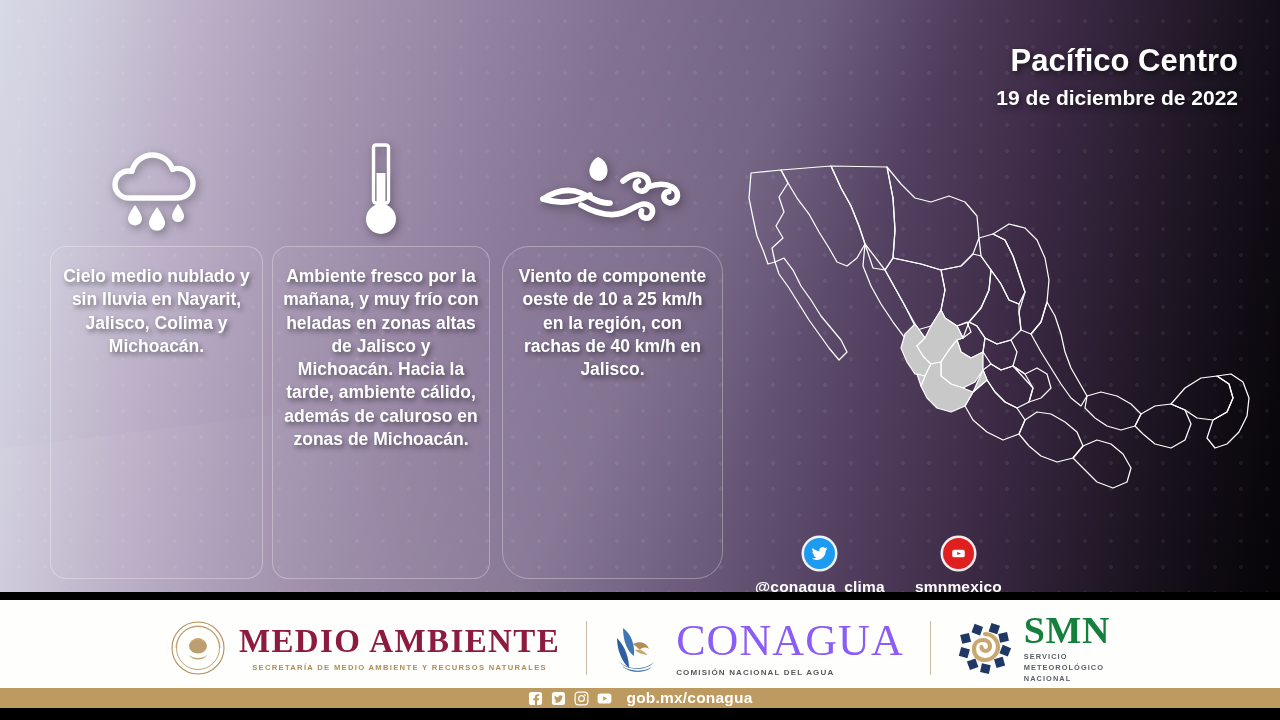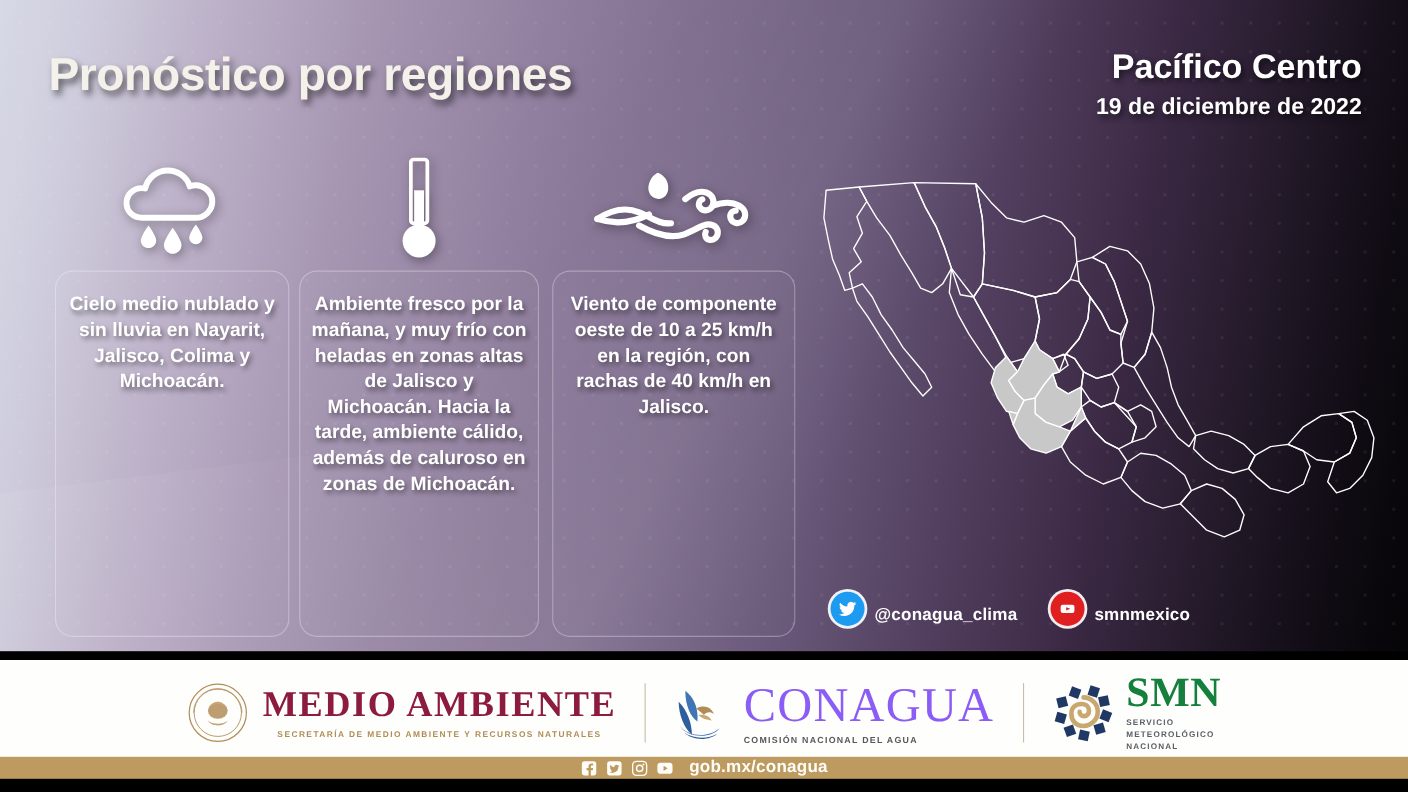--- a/index.html
+++ b/index.html
@@ -84,29 +84,29 @@
     color:#ffffff;
     font-size:17.5px;
     font-weight:bold;
     line-height:1.33;
     text-align:center;
     text-shadow:2px 3px 5px rgba(0,0,0,.45);
     background:rgba(255,255,255,.02);
   }
   .card-0 { height:333px; }
   .card-1 { height:333px; }
-  .card-2 { height:333px; }
+  .card-2 { height:333px;border-radius:27px; }
 
   
   #map { position:absolute; left:735px; top:140px; width:540px; height:390px; }
   #map svg { display:block; width:540px; height:390px; }
 
   
   #social { position:absolute; left:755px; top:538px; display:flex; align-items:center; gap:30px; }
-  .soc { display:flex; align-items:flex-end; gap:9px; }
+  .soc { display:flex; align-items:center; gap:9px;flex-direction:column; }
   .soc-badge {
     width:31px; height:31px; border-radius:50%;
     display:flex; align-items:center; justify-content:center;
     box-shadow:0 0 0 2.5px rgba(255,255,255,.92);
   }
   .soc-tw { background:#1d9bf0; }
   .soc-yt { background:#e02020; }
   .soc-label { color:#fff; font-size:15.5px; font-weight:bold; letter-spacing:.2px; }
 
   
@@ -154,21 +154,20 @@
   #gb-url { color:#fffdf7; font-size:15.5px; font-weight:bold; margin-left:7px; letter-spacing:.2px; }
 </style>
 </head>
 <body>
 
 <div id="stage">
   <div id="dots"></div>
   <div id="sheen"></div>
   <div id="sheen2"></div>
 
-  <div class="h-main">Pronóstico por regiones</div>
   <div class="h-region">Pacífico Centro</div>
   <div class="h-date">19 de diciembre de 2022</div>
 
   <div class="col col-1">
     <div class="icon-wrap">
       <svg width="56" height="100" viewBox="0 0 56 100">
         <rect x="20.5" y="4" width="15" height="58" rx="2.5" fill="none" stroke="#fff" stroke-width="3.4"></rect>
         <rect x="23.5" y="32" width="9" height="32" fill="#fff"></rect>
         <circle cx="28" cy="78" r="15" fill="#fff"></circle>
       </svg>

